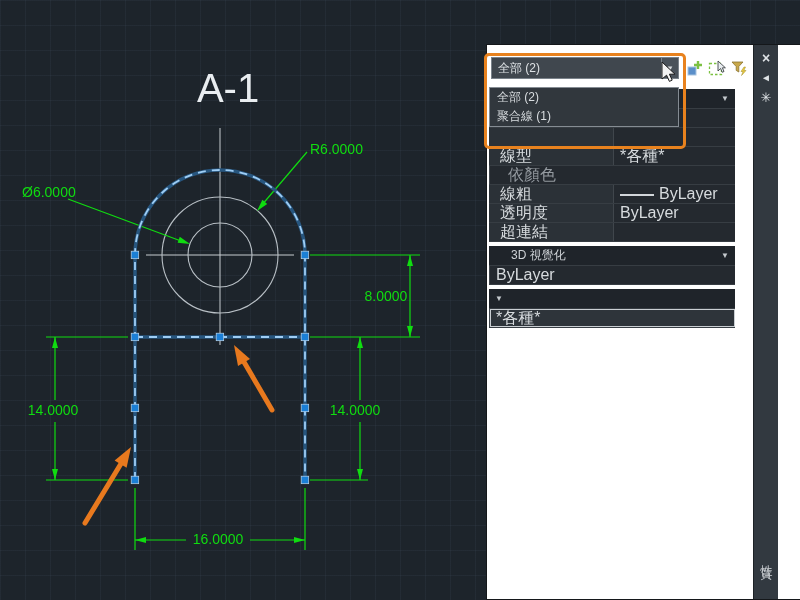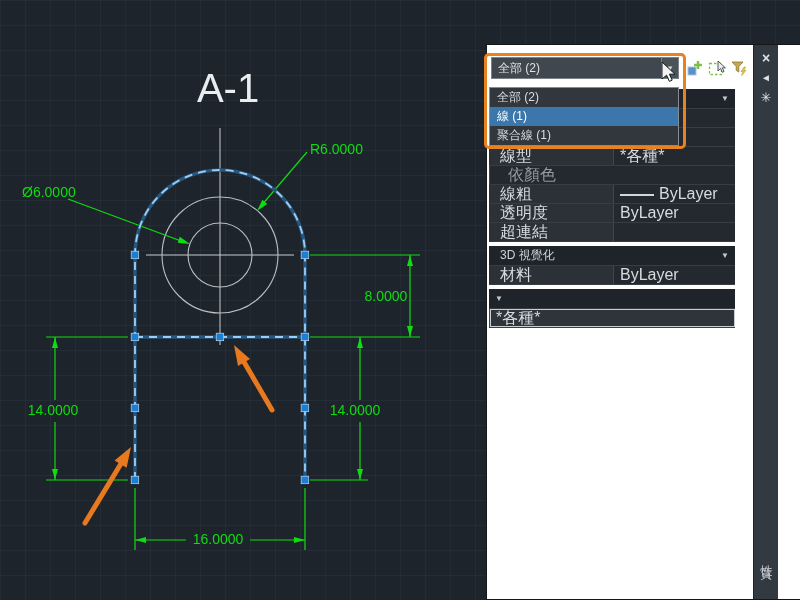--- a/index.html
+++ b/index.html
@@ -65,21 +65,21 @@
 
   
   .rows{position:absolute;left:2px;top:44px;width:246px;z-index:1;}
   .prow{display:flex;height:19px;box-sizing:border-box;border-bottom:1px solid #373d43;background:#2b3137;font-size:16px;color:#d7dbde;}
   .prow .lbl{width:124px;padding-left:11px;line-height:18px;box-sizing:border-box;white-space:nowrap;overflow:hidden;}
   .prow .val{flex:1;border-left:1px solid #40464c;background:#24292f;padding-left:6px;line-height:18px;white-space:nowrap;overflow:hidden;}
   .prow .val.gray{color:#949aa0;padding-left:18px;}
   .prow .val.focus{box-shadow:inset 0 0 0 1px #c9ced2;background:#2e343a;}
   .lw-line{display:inline-block;width:34px;height:2px;background:#d2d6da;vertical-align:middle;margin-right:5px;}
   .sechdr{display:flex;height:19px;background:#1f242a;color:#ced2d6;font-size:12px;line-height:19px;border-bottom:1px solid #373d43;}
-  .sechdr .txt{flex:1;padding-left:11px;white-space:nowrap;overflow:hidden;}
+  .sechdr .txt{flex:1;padding-left:22px;white-space:nowrap;overflow:hidden;}
   .sechdr .arr{width:20px;font-size:8px;text-align:center;color:#c4c9cd;}
   .gap{height:4px;}
 
   
   .hlbox{
     position:absolute;left:484px;top:53px;width:202px;height:96px;
     border:3px solid #e8821e;border-radius:5px;box-sizing:border-box;
     z-index:30;pointer-events:none;
   }
   svg.cursor-layer{position:absolute;left:0;top:0;z-index:40;pointer-events:none;}
@@ -248,37 +248,35 @@
         <div class="val"></div>
       </div>
 
       <div class="gap"></div>
 
       <div class="sechdr">
         <div class="txt">3D 視覺化</div>
         <div class="arr">▼</div>
       </div>
       <div class="prow">
-        <div class="lbl">材料</div>
         <div class="val">ByLayer</div>
       </div>
 
       <div class="gap"></div>
 
       <div class="sechdr">
         <div class="arr">▼</div>
       </div>
       <div class="prow">
         <div class="val focus">*各種*</div>
       </div>
     </div>
 
     <div class="droplist">
       <div class="droplist-item">全部 (2)</div>
-      <div class="droplist-item hl">線 (1)</div>
       <div class="droplist-item">聚合線 (1)</div>
     </div>
   </div>
 
   <div class="palette-titlebar">
     <div class="tbar-ico close">×</div>
     <div class="tbar-ico autohide">◄</div>
     <div class="tbar-ico settings">✳</div>
     <div class="vtab">
       <span>性質</span>

